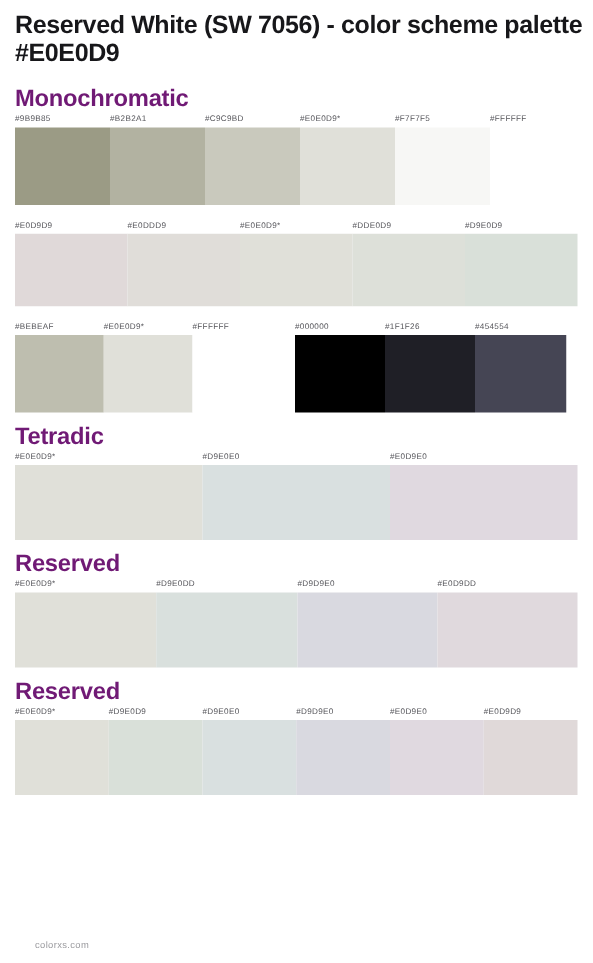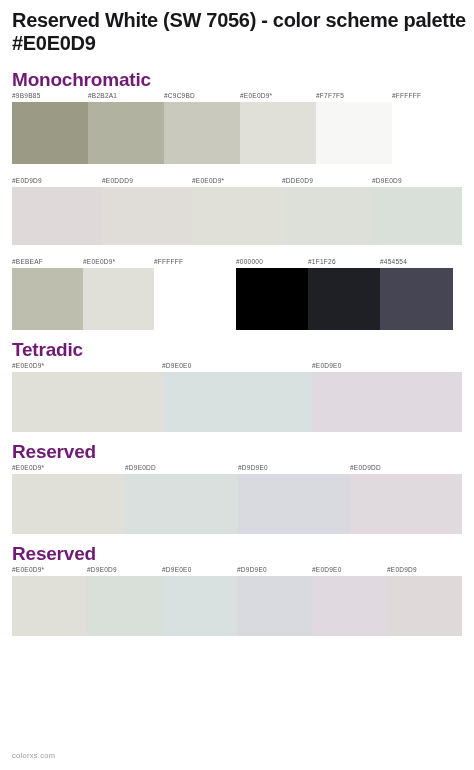--- a/index.html
+++ b/index.html
@@ -71,21 +71,21 @@
     white-space: nowrap;
     padding-bottom: 2px;
     font-family: "Liberation Sans", sans-serif;
   }
   .swatch-chip {
     width: 100%;
     display: block;
   }
   .footer {
     position: absolute;
-    left: 12px;
+    left: 28px;
     bottom: 10px;
     font-size: 7.5px;
     letter-spacing: 0.3px;
     color: #9a9a9e;
   }
 </style>
 </head>
 <body>
 
 <div class="page">

